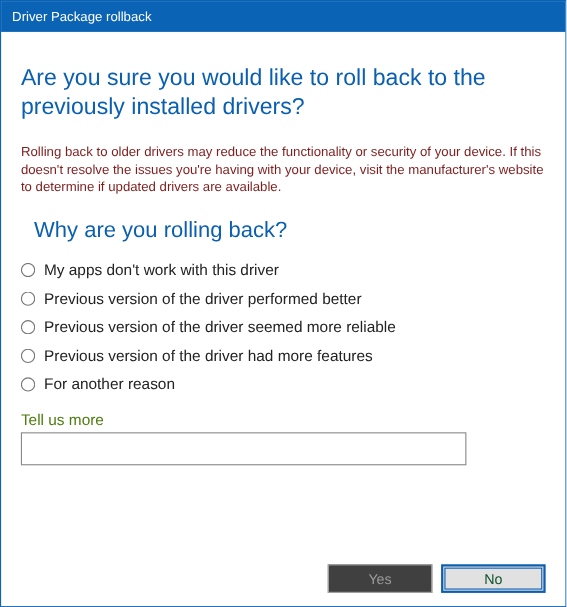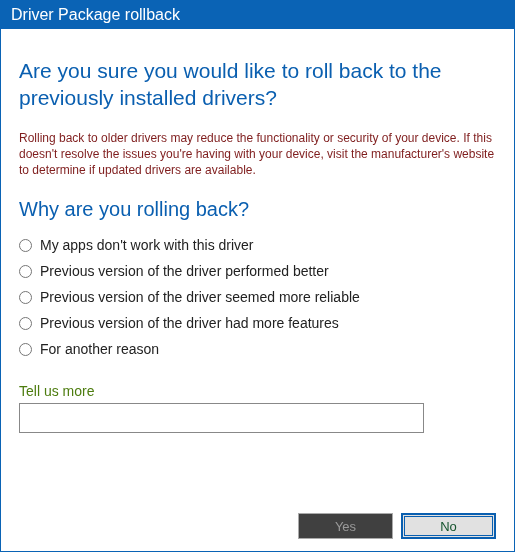--- a/index.html
+++ b/index.html
@@ -15,21 +15,21 @@
   .window {
     width: 515px;
     height: 552px;
     border: 1px solid #0a63b5;
     display: flex;
     flex-direction: column;
   }
   .titlebar {
     background: #0a63b5;
     color: #fff;
-    font-size: 16px;
+    font-size: 12px;
     padding: 6px 10px;
     height: 28px;
     display: flex;
     align-items: center;
   }
   .content {
     padding: 18px 18px 12px 18px;
     flex: 1;
     display: flex;
     flex-direction: column;
@@ -44,27 +44,27 @@
   .bodytext {
     font-size: 12px;
     color: #7f1d1d;
     line-height: 1.35;
     margin: 0 0 20px 0;
   }
   .subheading {
     color: #0a5fb0;
     font-size: 20px;
     font-weight: 400;
-    margin: 0 0 16px 0;
+    margin: 0 0 16px 12px;
   }
   .options {
     display: flex;
     flex-direction: column;
     gap: 10px;
-    margin-bottom: 24px;
+    margin-bottom: 14px;
   }
   .option {
     display: flex;
     align-items: center;
     gap: 8px;
     font-size: 14px;
     color: #222;
   }
   .option input[type=radio] {
     margin: 0;

